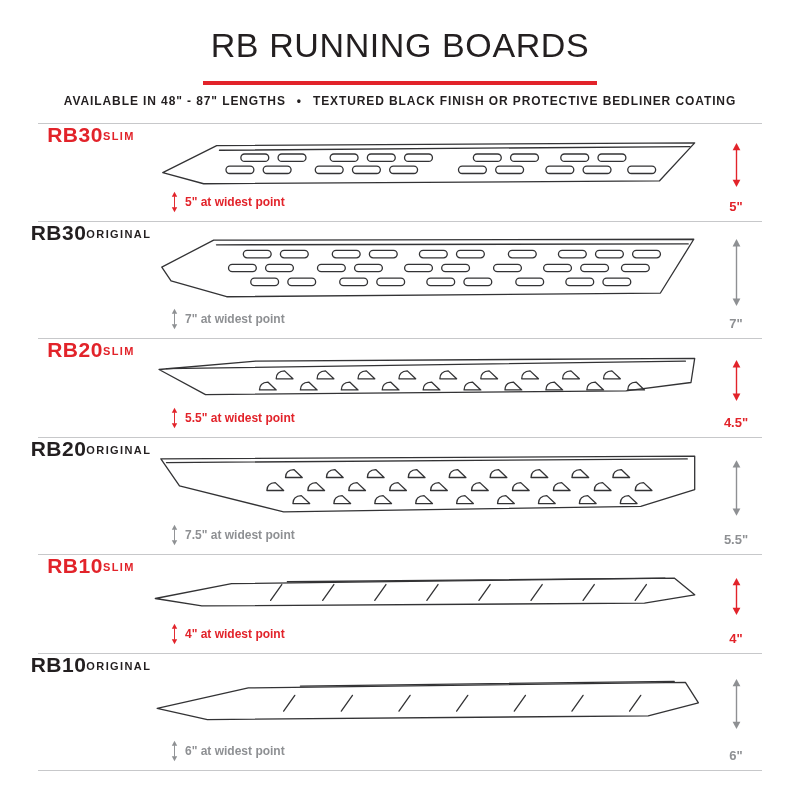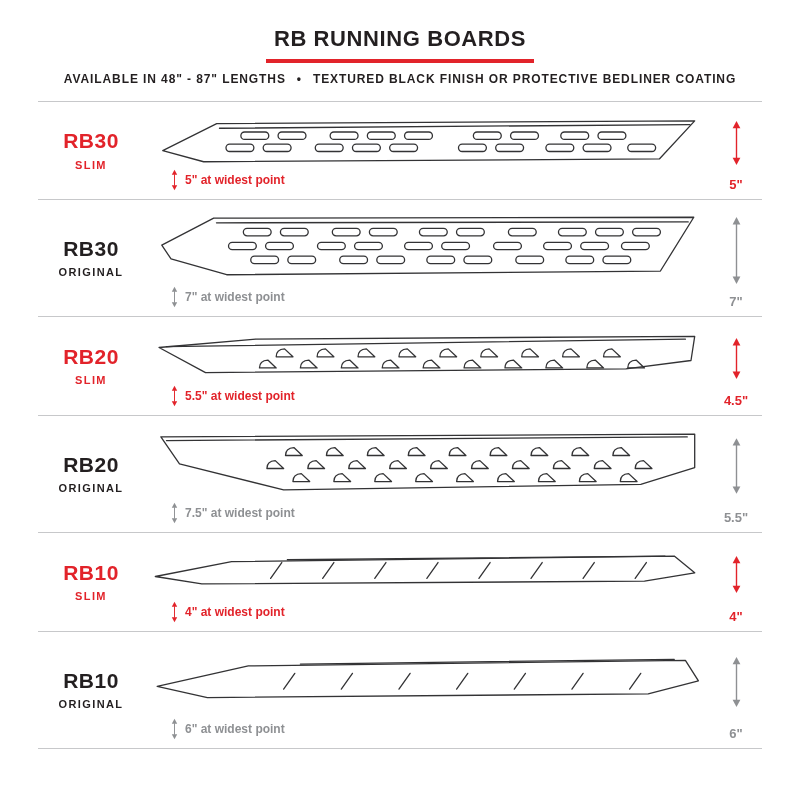--- a/index.html
+++ b/index.html
@@ -4,35 +4,35 @@
 <style>
   *{margin:0;padding:0;box-sizing:border-box}
   html,body{background:#fff}
   body{
     width:800px;height:800px;overflow:hidden;
     font-family:"Liberation Sans",sans-serif;color:#231f20;
   }
   .page{padding:26px 38px 0}
   header{text-align:center}
   .title{
-    display:inline-block;font-size:22px;font-weight:bold;letter-spacing:.6px;
-    padding:0 8px 7px;border-bottom:4px solid var(--accent,#e2232a);
+    display:inline-block;font-size:34px;font-weight:normal;letter-spacing:.6px;
+    padding:0 8px 16px;border-bottom:4px solid var(--accent,#e2232a);
   }
   .subtitle{
     margin-top:9px;font-size:12px;font-weight:bold;letter-spacing:.9px;
     white-space:nowrap;
   }
   .subtitle .bullet{margin:0 11px}
   .rows{margin-top:15px}
   .row{display:flex;border-bottom:1px solid var(--line,#c7c8ca)}
   .row:first-child{border-top:1px solid var(--line,#c7c8ca)}
   .row.slim{height:99px}
   .row.original{height:117px}
   .label-col{
-    width:106px;flex:0 0 auto;display:flex;flex-direction:column;
+    width:106px;flex:0 0 auto;display:flex;
     justify-content:center;text-align:center;
   }
   .model{font-size:21px;font-weight:bold;letter-spacing:.5px;line-height:1.05}
   .variant{font-size:11px;font-weight:bold;letter-spacing:1.4px;margin-top:6px}
   .slim .model,.slim .variant{color:var(--accent,#e2232a)}
   .original .model,.original .variant{color:var(--dark,#231f20)}
   .draw-col{flex:1 1 auto;display:flex;flex-direction:column;padding:8px 6px 7px 2px;min-width:0}
   .board-svg{width:100%;display:block;margin:auto 0}
   .board-svg path,.board-svg rect{
     fill:none;stroke:var(--ink,#333335);stroke-width:1.4;

